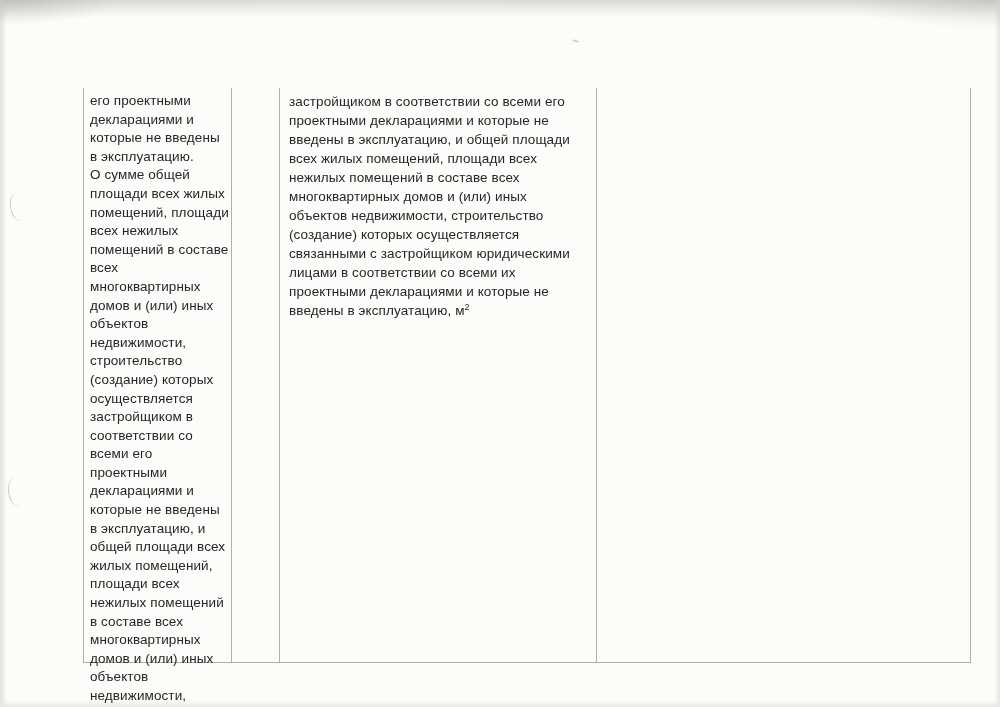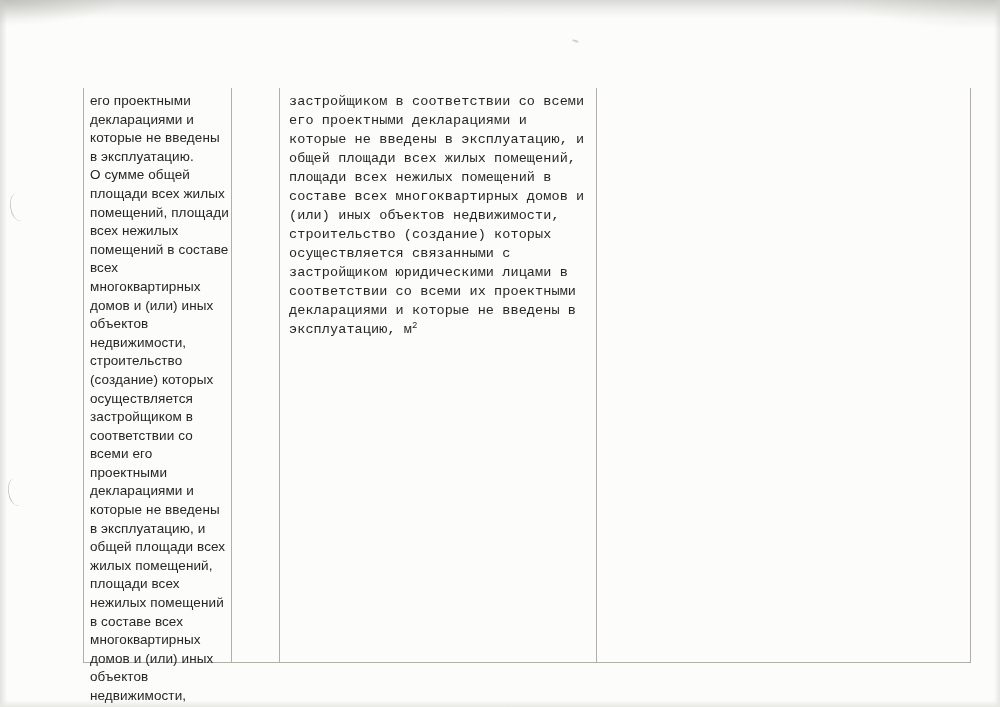--- a/index.html
+++ b/index.html
@@ -83,21 +83,21 @@
   }
   .cell {
     box-sizing: border-box;
     border-right: 1px solid #b1afa8;
   }
   .cell.first {
     border-left: 1px solid #b1afa8;
   }
   .c1 { width: 149px; padding: 4px 2px 0 6px; }
   .c2 { width: 48px; }
-  .c3 { width: 317px; padding: 4px 10px 0 9px; font-family: Liberation Mono, monospace; }
+  .c3 { width: 317px; padding: 4px 10px 0 9px; }
   .c4 { flex: 1; border-right: 1px solid #b1afa8; }
 
   .cell p {
     margin: 0;
     font-size: 13.5px;
     line-height: 18.6px;
     color: #262626;
     letter-spacing: 0.1px;
   }
   .c3 p { line-height: 19px; }

